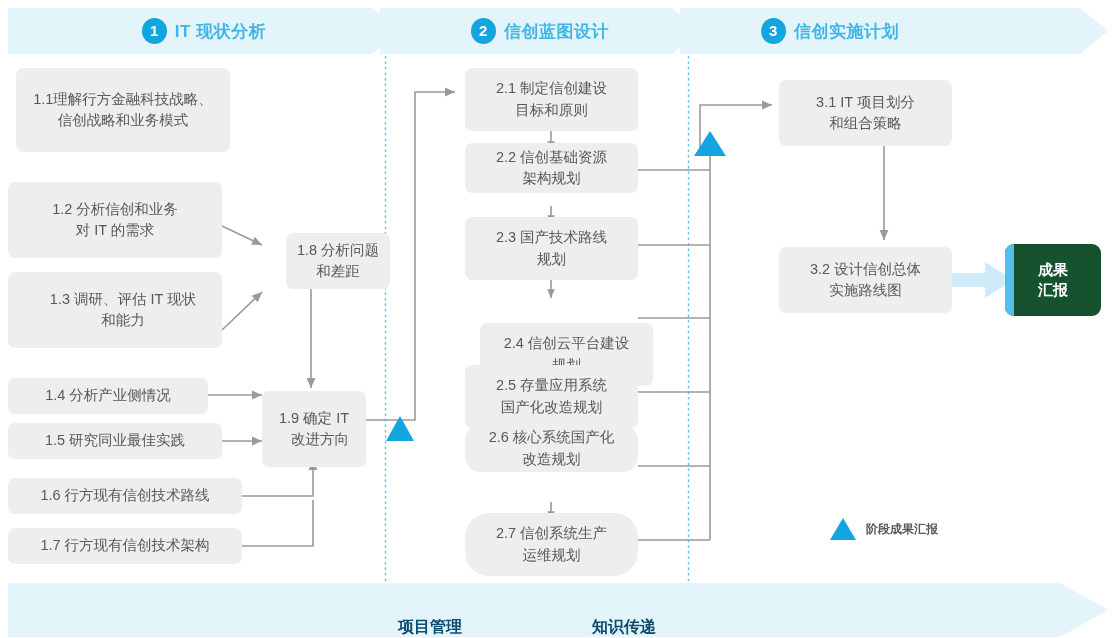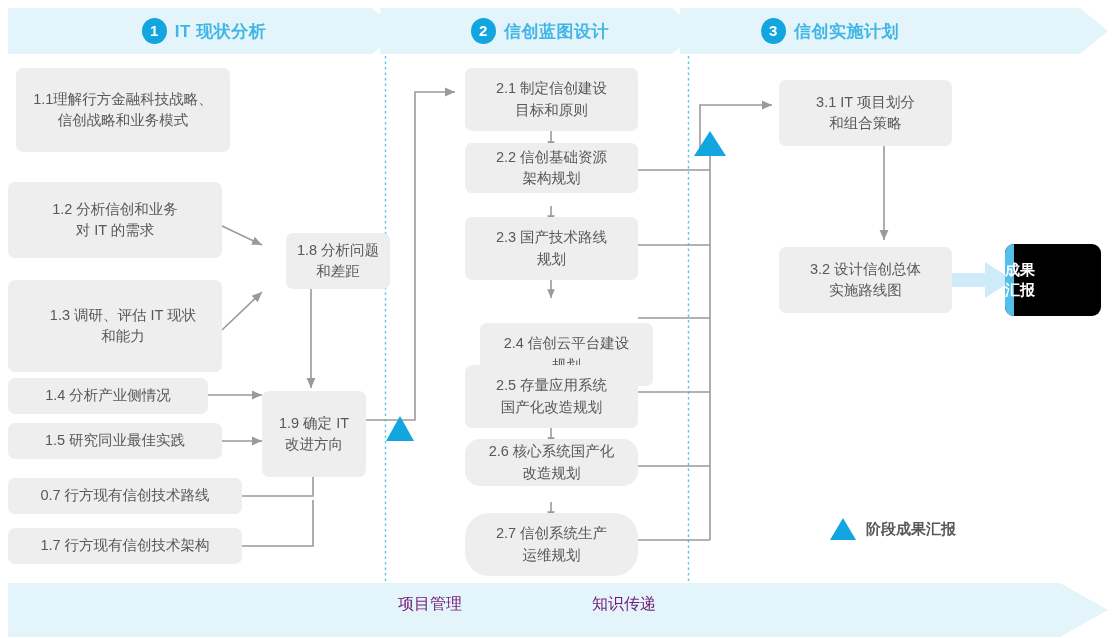--- a/index.html
+++ b/index.html
@@ -32,61 +32,61 @@
   .phase-num{
     display:inline-flex;align-items:center;justify-content:center;
     width:25px;height:25px;border-radius:50%;
     background:#12a5e0;color:#ffffff;
     font-size:15px;font-weight:bold;
     line-height:1;
     padding-bottom:1px;
   }
   .bottom-label{
     position:absolute;
-    font-size:16px;font-weight:normal;color:#701a75;
+    font-size:16px;font-weight:bold;color:#0c4a6e;
     white-space:nowrap;
-    top:594px;
+    top:617px;
   }
   
   .box{
     position:absolute;
     background:#eeeeee;
     border-radius:7px;
     display:flex;align-items:center;justify-content:center;
     text-align:center;
     color:#58585a;
     font-size:14.5px;
     line-height:1.45;
     padding:0 8px;
     box-sizing:border-box;
     white-space:pre-line;
   }
   
   .result-box{
     position:absolute;
-    background:#000000;
+    background:#14532d;
     border-radius:9px;
-    display:flex;align-items:center;justify-content:flex-start;
+    display:flex;align-items:center;justify-content:center;
     text-align:center;
     color:#ffffff;
     font-size:15px;font-weight:bold;
     line-height:1.35;
     white-space:pre-line;
     box-sizing:border-box;
   }
   .result-accent{
     position:absolute;
     background:#54bfea;
     border-radius:9px 0 0 9px;
   }
   
   .legend{
     position:absolute;
     display:flex;align-items:center;gap:10px;
-    font-size:15px;font-weight:bold;color:#58585a;
+    font-size:12px;font-weight:bold;color:#58585a;
     white-space:nowrap;
   }
   .legend-tri{
     width:0;height:0;
     border-left:13px solid transparent;
     border-right:13px solid transparent;
     border-bottom:22px solid #12a5e0;
   }
 </style>
 </head>
@@ -173,43 +173,43 @@
   </div>
   <div class="phase-title" style="left:680px;top:8px;width:300px;">
     <span class="phase-num">3</span>
     <span>信创实施计划</span>
   </div>
 
   <div class="box" style="left:16px;top:68px;width:214px;height:84px;">1.1理解行方金融科技战略、
 信创战略和业务模式</div>
   <div class="box" style="left:8px;top:176px;width:214px;height:76px;margin-top:6px;">1.2 分析信创和业务
 对 IT 的需求</div>
-  <div class="box" style="left:8px;top:280px;width:214px;height:92px;padding-left:24px;">1.3 调研、评估 IT 现状
+  <div class="box" style="left:8px;top:272px;width:214px;height:76px;padding-left:24px;">1.3 调研、评估 IT 现状
 和能力</div>
   <div class="box" style="left:8px;top:378px;width:200px;height:36px;">1.4 分析产业侧情况</div>
   <div class="box" style="left:8px;top:423px;width:214px;height:36px;">1.5 研究同业最佳实践</div>
-  <div class="box" style="left:8px;top:478px;width:234px;height:36px;">0.7 行方现有信创技术路线</div>
+  <div class="box" style="left:8px;top:478px;width:234px;height:36px;">1.6 行方现有信创技术路线</div>
   <div class="box" style="left:8px;top:528px;width:234px;height:36px;">1.7 行方现有信创技术架构</div>
 
   <div class="box" style="left:262px;top:233px;width:104px;height:56px;margin-left:24px;">1.8 分析问题
 和差距</div>
-  <div class="box" style="left:262px;top:391px;width:104px;height:86px;">1.9 确定 IT
+  <div class="box" style="left:262px;top:391px;width:104px;height:76px;text-align:right;">1.9 确定 IT
 改进方向</div>
 
   <div class="box" style="left:465px;top:68px;width:173px;height:63px;">2.1 制定信创建设
 目标和原则</div>
   <div class="box" style="left:465px;top:143px;width:173px;height:50px;">2.2 信创基础资源
 架构规划</div>
   <div class="box" style="left:465px;top:217px;width:173px;height:63px;">2.3 国产技术路线
 规划</div>
   <div class="box" style="left:480px;top:291px;width:173px;height:63px;margin-top:32px;">2.4 信创云平台建设
 规划</div>
   <div class="box" style="left:465px;top:365px;width:173px;height:63px;">2.5 存量应用系统
 国产化改造规划</div>
-  <div class="box" style="left:465px;top:439px;width:173px;height:47px;border-radius:15px;">2.6 核心系统国产化
+  <div class="box" style="left:465px;top:425px;width:173px;height:47px;border-radius:15px;">2.6 核心系统国产化
 改造规划</div>
   <div class="box" style="left:465px;top:513px;width:173px;height:63px;border-radius:24px;">2.7 信创系统生产
 运维规划</div>
 
   <div class="box" style="left:779px;top:80px;width:173px;height:66px;">3.1 IT 项目划分
 和组合策略</div>
   <div class="box" style="left:779px;top:247px;width:173px;height:66px;">3.2 设计信创总体
 实施路线图</div>
 
   <div class="result-box" style="left:1005px;top:244px;width:96px;height:72px;">

